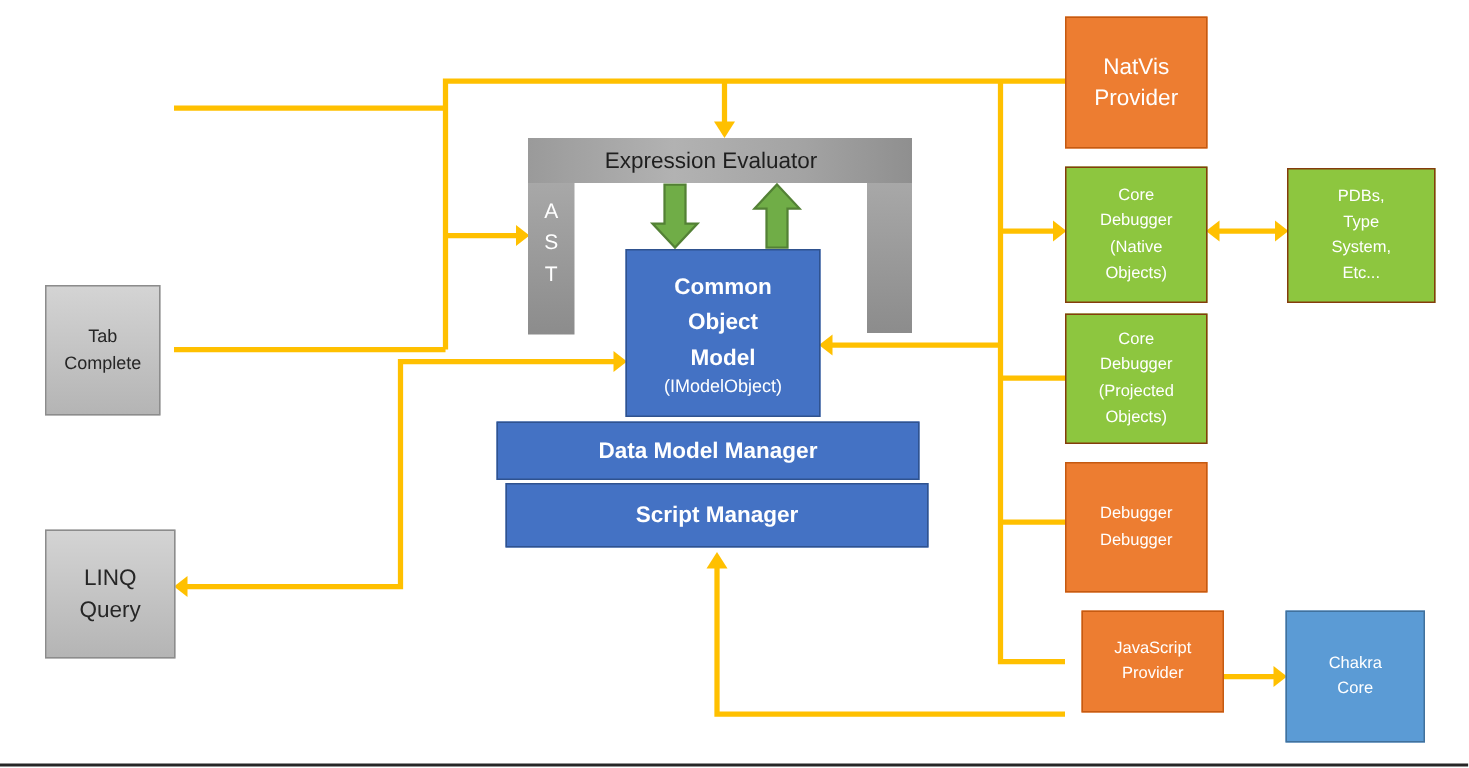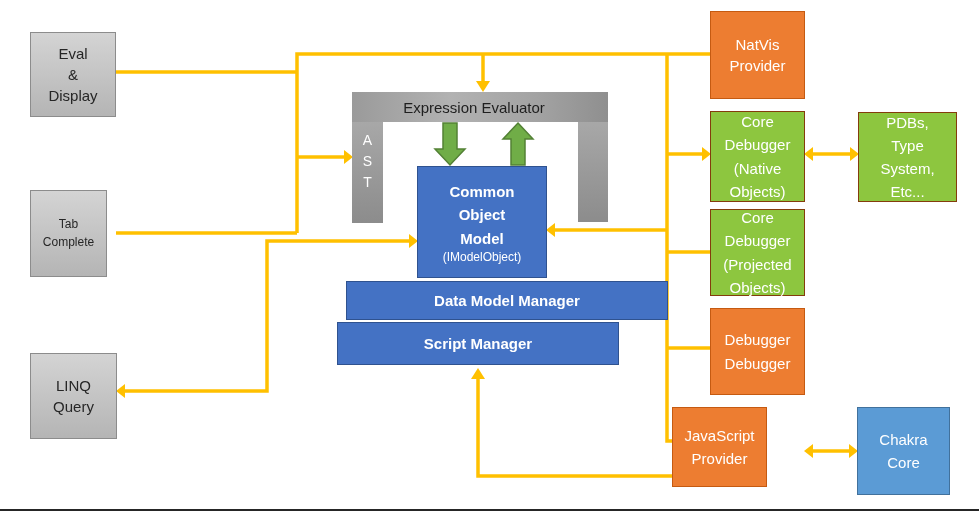--- a/index.html
+++ b/index.html
@@ -15,21 +15,21 @@
   .gray{background-color:var(--gray_box);border-color:var(--gray_box_border);color:#262626;}
   .blue{background-color:var(--blue_box);border-color:var(--blue_box_border);color:#ffffff;}
   .orange{background-color:var(--orange_box);border-color:var(--orange_box_border);color:#ffffff;}
   .green{background-color:var(--green_box);border-color:var(--green_box_border);color:#ffffff;}
   .lblue{background-color:var(--light_blue_box);border-color:var(--light_blue_box_border);color:#ffffff;}
   .grayfill{position:absolute;box-sizing:border-box;}
   .bar-ee{background:linear-gradient(90deg,#9a9a9a 0%,#b2b2b2 38%,#a3a3a3 72%,#8f8f8f 100%);}
   .col-gray{background:linear-gradient(180deg,#b0b0b0 0%,#8c8c8c 100%);}
   .fs15{font-size:15px;line-height:1.42;}
   .fs12{font-size:12px;line-height:1.45;}
-  .fs11{font-size:15px;line-height:1.55;}
+  .fs11{font-size:11px;line-height:1.55;}
   .ee-label{font-size:15px;color:#1f1f1f;}
   .ast-letters{display:flex;flex-direction:column;gap:5px;color:#ffffff;font-size:14px;align-items:center;}
   .com-title{font-weight:bold;font-size:15px;line-height:1.55;color:#fff;}
   .com-sub{font-size:12px;margin-top:0;color:#fff;}
   .mgr-label{font-weight:bold;font-size:15px;color:#fff;}
   .natvis-title{font-weight:normal;font-size:15px;line-height:1.4;}
   .natvis-sub{font-size:15px;line-height:1.4;}
   svg.wires{position:absolute;left:0;top:0;pointer-events:none;}
   .bottom-edge{position:absolute;left:0;top:509px;width:979px;height:2px;background:#262626;}
 </style>
@@ -79,27 +79,20 @@
         <div>A</div>
         <div>S</div>
         <div>T</div>
       </div>
   </div>
   <div class="grayfill col-gray" style="left:578px;top:92px;width:30px;height:130px"></div>
   <div class="grayfill bar-ee" style="left:352px;top:92px;width:256px;height:30px;display:flex;align-items:center;justify-content:center;padding-right:12px">
     <span class="ee-label">Expression Evaluator</span>
   </div>
 
-  <div class="box gray shade fs15" style="left:30px;top:32px;width:86px;height:85px">
-    <div>
-        <div>Eval</div>
-        <div>&amp;</div>
-        <div>Display</div>
-      </div>
-  </div>
   <div class="box gray shade fs12" style="left:30px;top:190px;width:77px;height:87px">
     <div>
         <div>Tab</div>
         <div>Complete</div>
       </div>
   </div>
   <div class="box gray shade fs15" style="left:30px;top:353px;width:87px;height:86px">
     <div>
         <div>LINQ</div>
         <div>Query</div>
@@ -107,21 +100,21 @@
   </div>
 
   <div class="box blue" style="left:417px;top:166px;width:130px;height:112px">
     <div class="com-title">
         <div>Common</div>
         <div>Object</div>
         <div>Model</div>
       </div>
     <div class="com-sub">(IModelObject)</div>
   </div>
-  <div class="box blue" style="left:346px;top:281px;width:322px;height:39px">
+  <div class="box blue" style="left:331px;top:281px;width:282px;height:39px">
     <span class="mgr-label">Data Model Manager</span>
   </div>
   <div class="box blue" style="left:337px;top:322px;width:282px;height:43px">
     <span class="mgr-label">Script Manager</span>
   </div>
 
   <div class="box orange" style="left:710px;top:11px;width:95px;height:88px">
     <div class="natvis-title">NatVis</div>
     <div class="natvis-sub">Provider</div>
   </div>
@@ -140,21 +133,21 @@
         <div>(Projected</div>
         <div>Objects)</div>
       </div>
   </div>
   <div class="box orange fs11" style="left:710px;top:308px;width:95px;height:87px">
     <div>
         <div>Debugger</div>
         <div>Debugger</div>
       </div>
   </div>
-  <div class="box orange fs11" style="left:672px;top:407px;width:95px;height:80px">
+  <div class="box orange fs11" style="left:721px;top:407px;width:95px;height:68px">
     <div>
         <div>JavaScript</div>
         <div>Provider</div>
       </div>
   </div>
 
   <div class="box green fs11" style="left:858px;top:112px;width:99px;height:90px">
     <div>
         <div>PDBs,</div>
         <div>Type</div>

